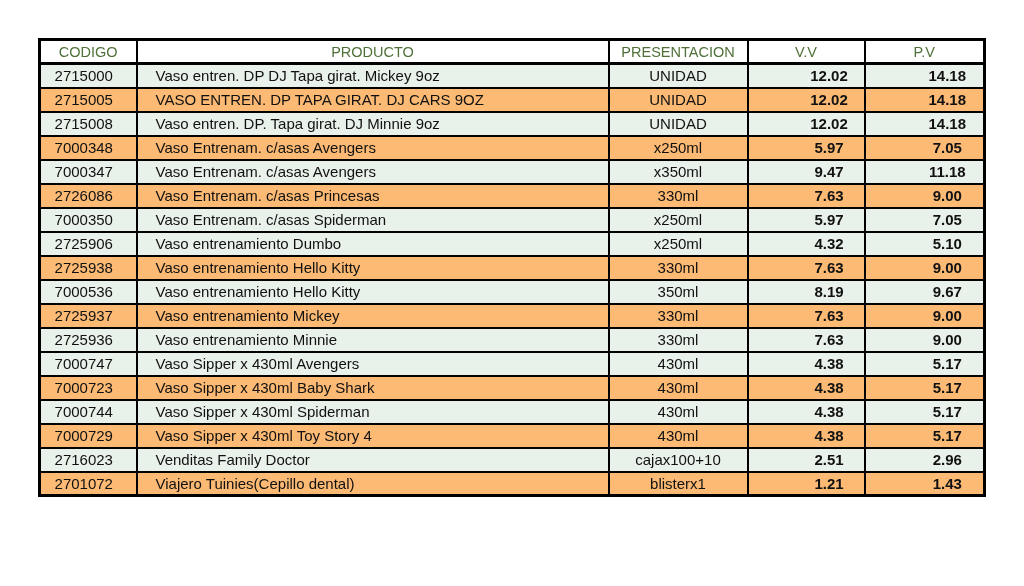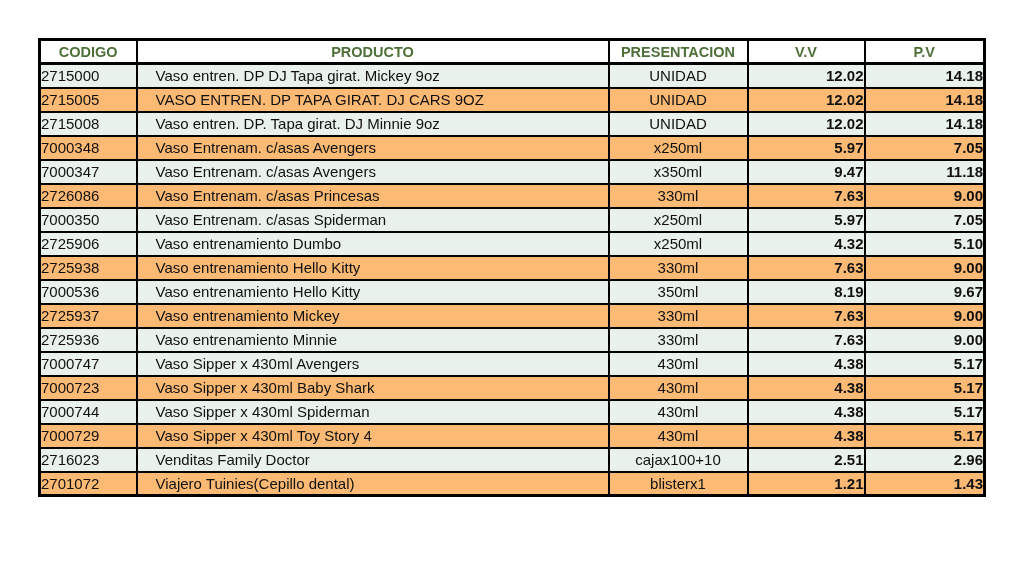--- a/index.html
+++ b/index.html
@@ -13,26 +13,26 @@
   .sheet{position:absolute;left:38px;top:38px;}
   table{border-collapse:collapse;table-layout:fixed;width:945px;
         border:3px solid var(--border);}
   col.c-codigo{width:97px;}
   col.c-producto{width:472px;}
   col.c-presentacion{width:139px;}
   col.c-vv{width:117px;}
   col.c-pv{width:120px;}
   th,td{border:2px solid var(--border);height:24px;font-size:15px;
         color:#111;overflow:hidden;white-space:nowrap;vertical-align:middle;}
-  thead th{font-weight:bold;color:var(--header-text);font-size:14.5px;
+  thead th{font-weight:normal;color:var(--header-text);font-size:14.5px;
            text-align:center;background:#ffffff;border-bottom:3px solid var(--border);}
-  td.codigo{text-align:left;padding-right:9px;}
+  td.codigo{text-align:center;padding-right:9px;}
   td.producto{text-align:left;padding-left:18px;}
   td.presentacion{text-align:center;}
-  td.vv,td.pv{text-align:right;font-weight:bold;padding-left:46px;}
+  td.vv,td.pv{text-align:center;font-weight:bold;padding-left:46px;}
   tr.shaded td{background:var(--row-shaded);}
   tr.plain td{background:#fdba74;}
 </style>
 </head>
 <body>
 
 <div class="sheet">
   <table>
     <colgroup>
       <col class="c-codigo">

